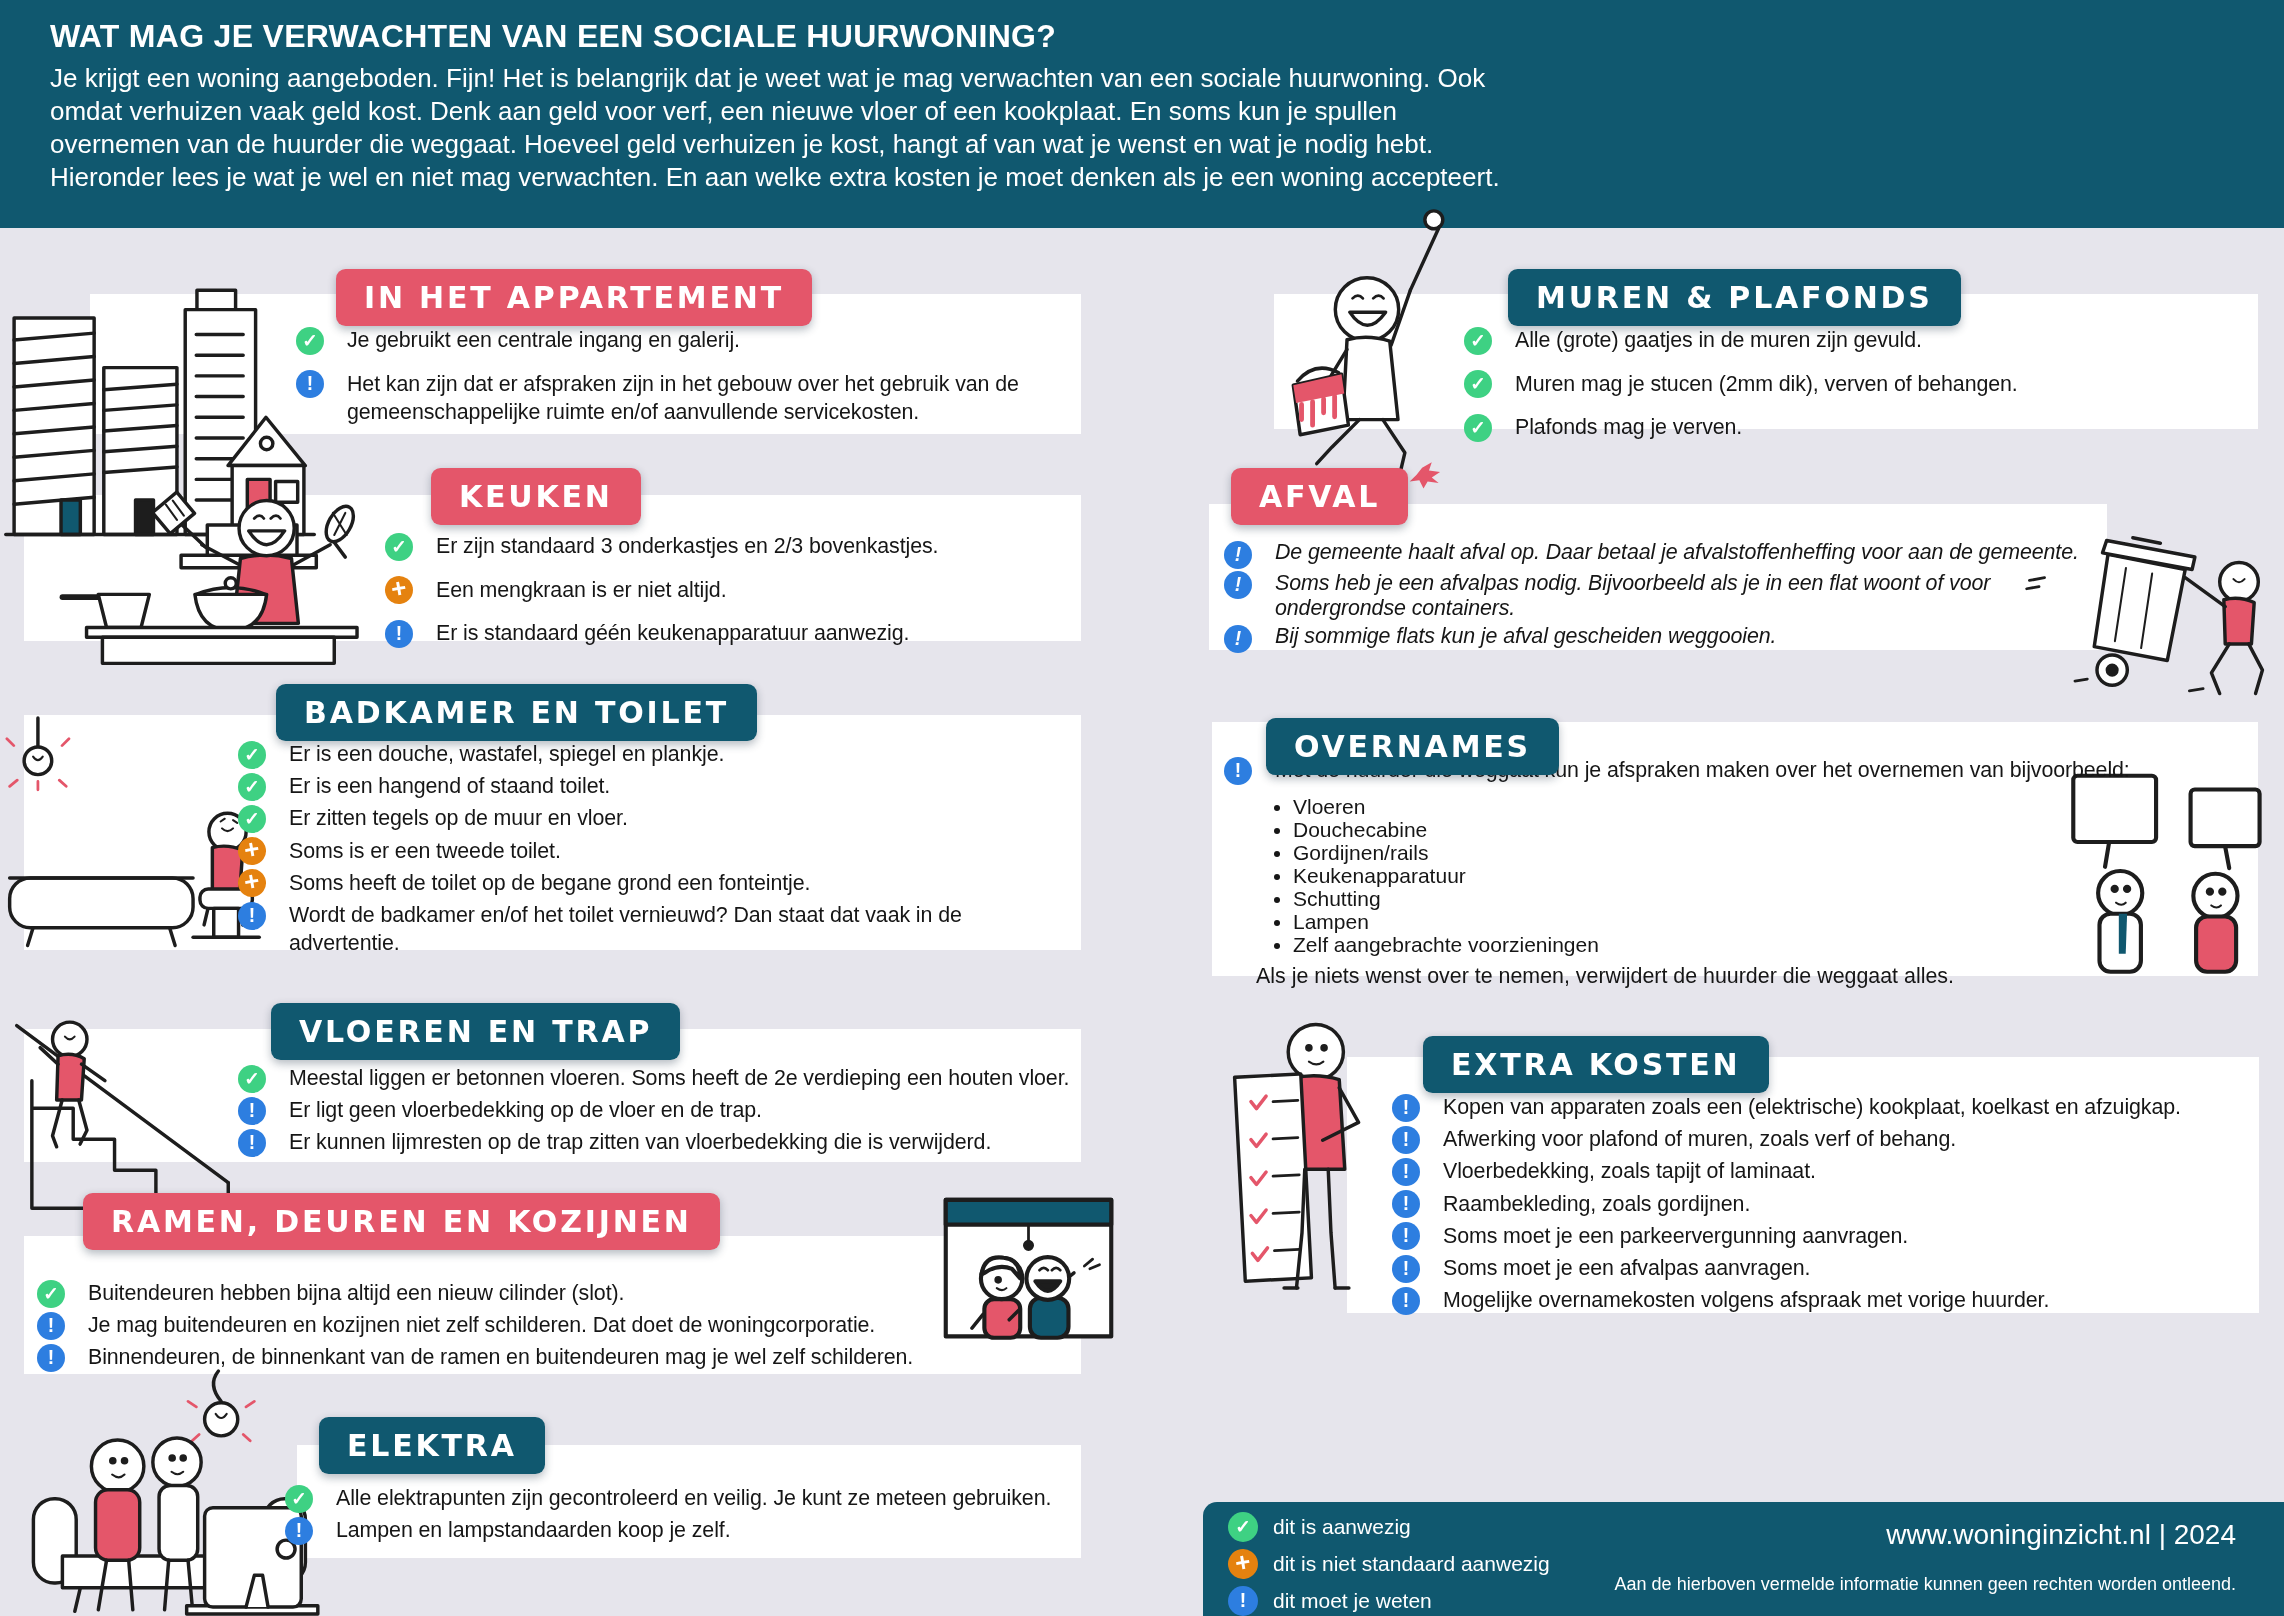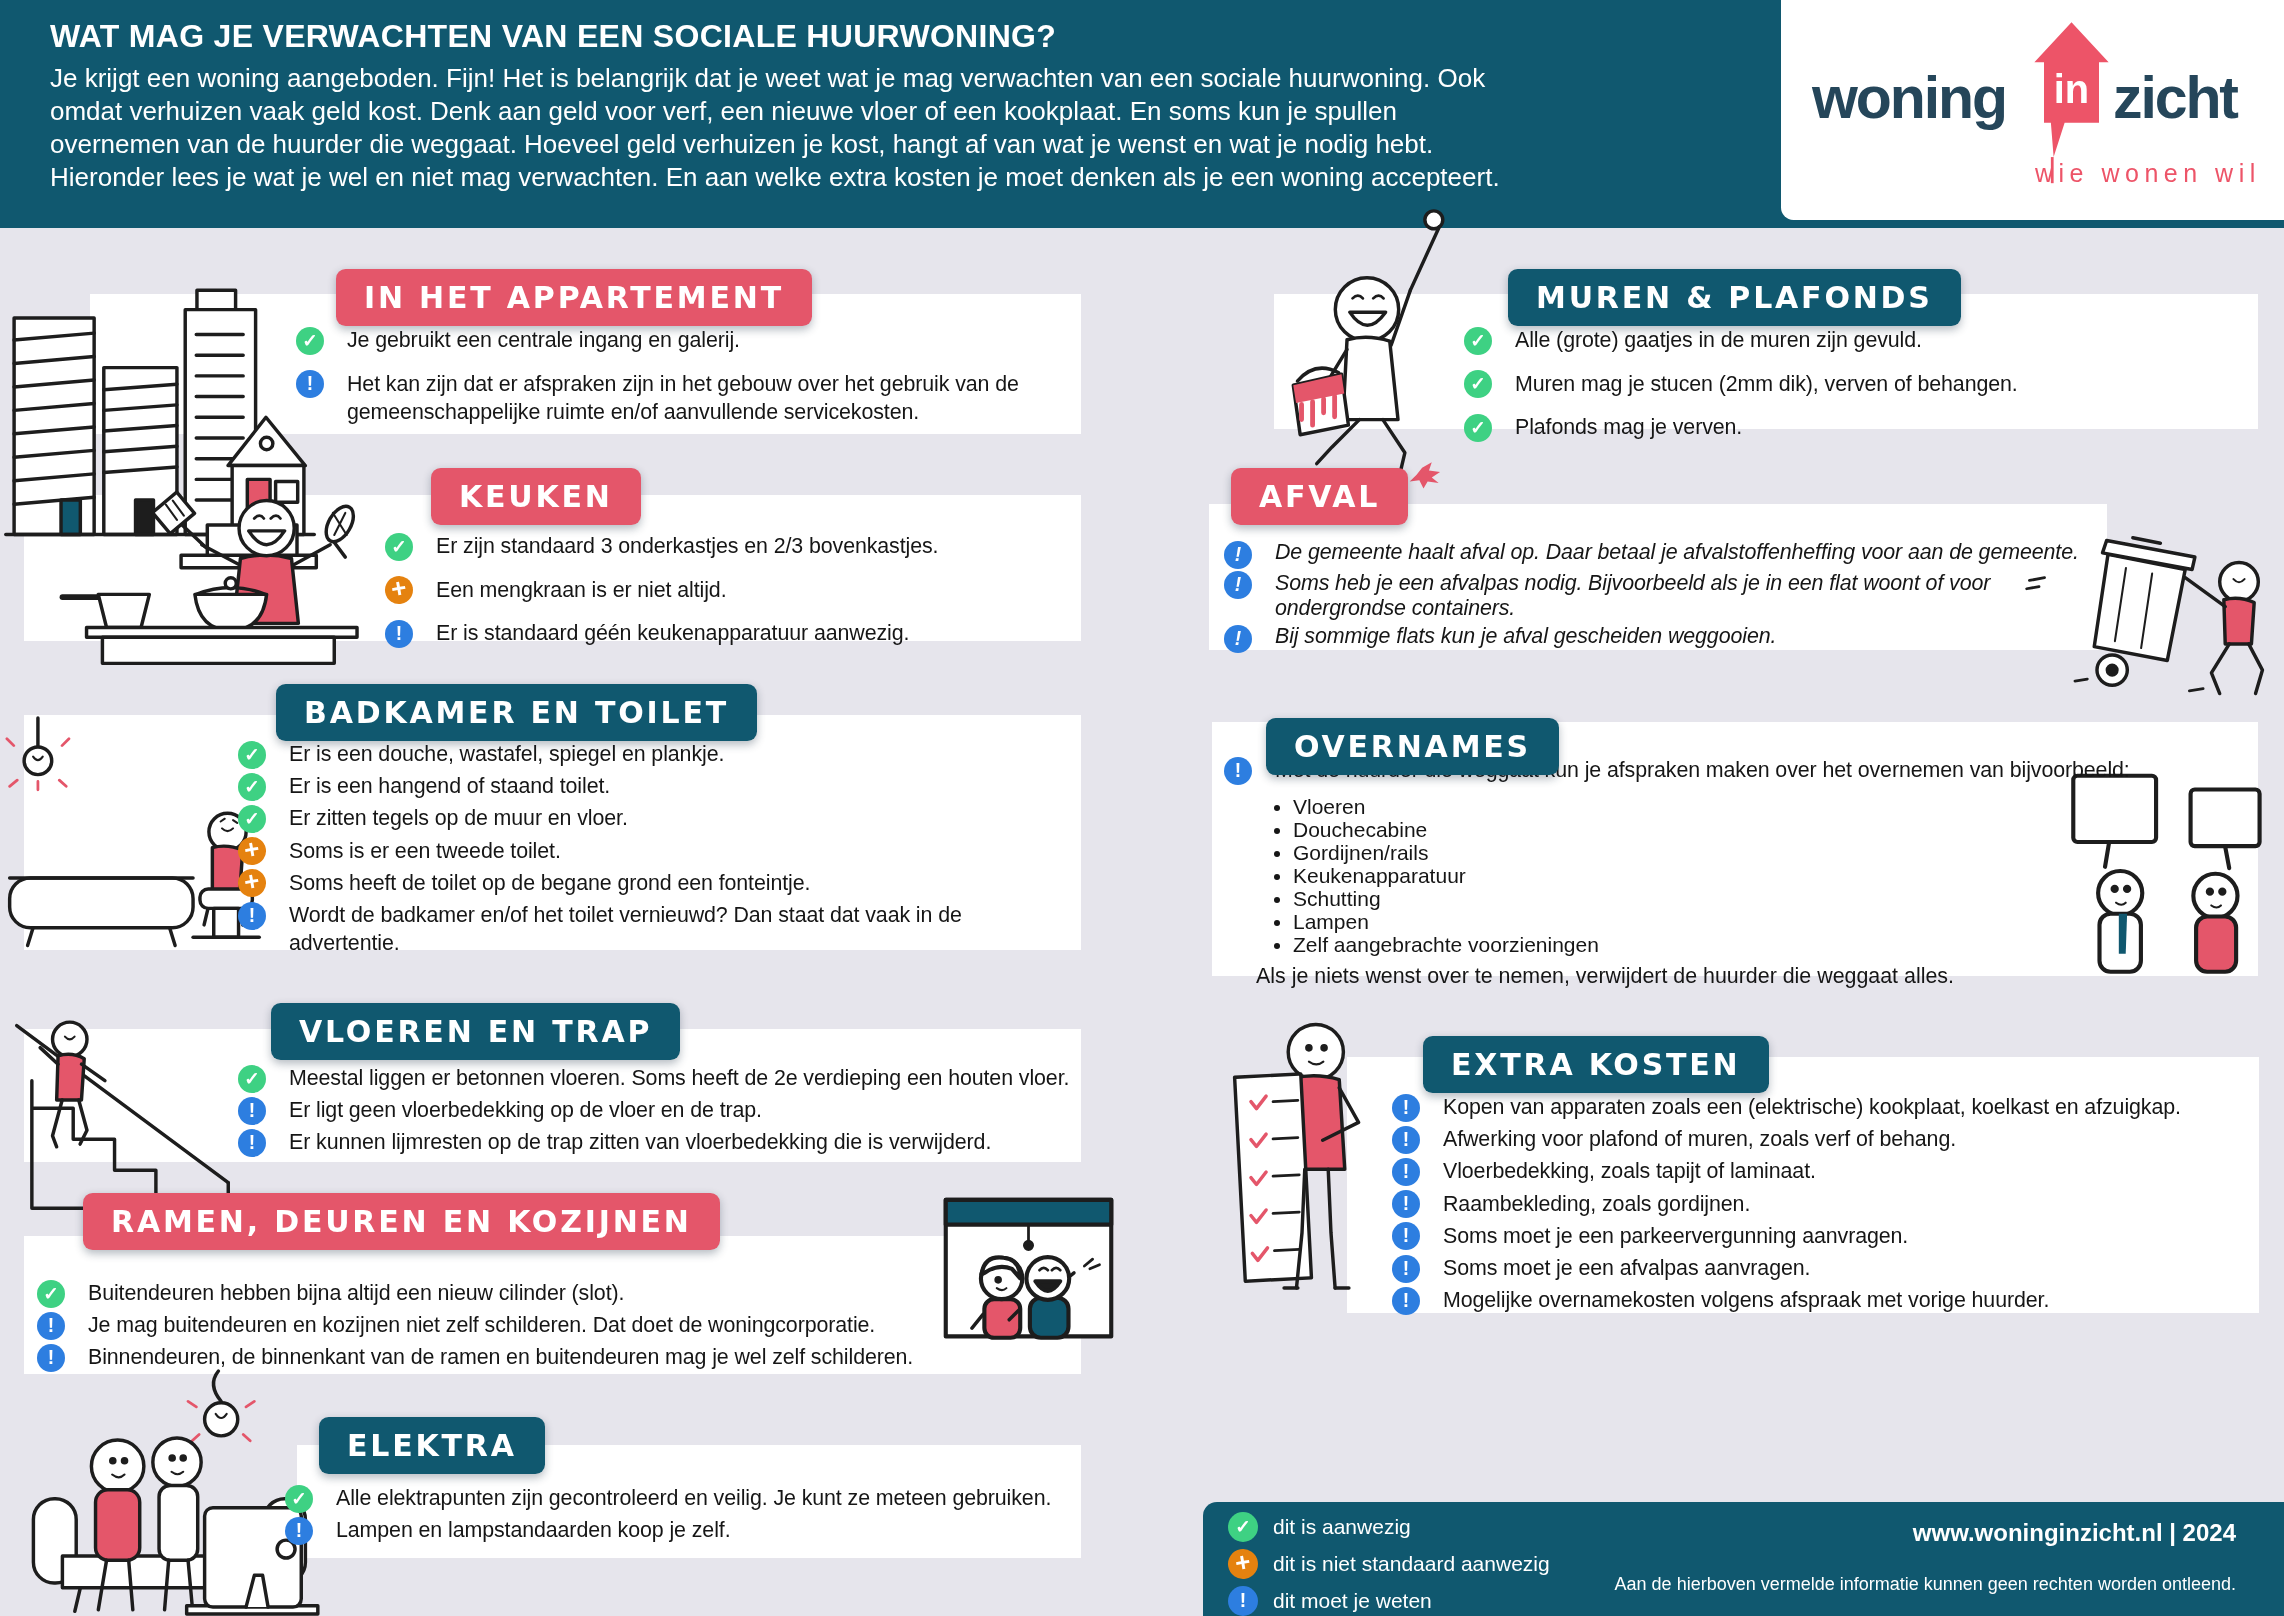--- a/index.html
+++ b/index.html
@@ -44,50 +44,40 @@
   .sublist{margin:9.7px 0 0 69px;padding:0;}
   .sublist li{font-size:21px;line-height:21px;margin-bottom:2.1px;}
   .outro{margin:8.3px 0 0 32px;font-size:21.4px;}
   
   .legend{position:absolute;left:1203px;top:1502px;width:1081px;height:114px;background:#10586f;
           border-radius:14px 0 0 0;z-index:2;}
   .legend .lrow{display:flex;align-items:center;gap:15px;margin-bottom:6.2px;}
   .legend .lrows{position:absolute;left:25px;top:9.7px;}
   .legend .lrow .icn{width:30px;height:30px;flex:0 0 30px;}
   .legend .llabel{color:#fff;font-size:21px;}
-  .site{position:absolute;right:48px;top:16.6px;color:#fff;font-size:24px;font-weight:bold;}
+  .site{position:absolute;right:48px;top:16.6px;color:#fff;font-size:28px;}
   .disclaimer{position:absolute;right:48px;top:72px;color:#fff;font-size:18px;}
   
   .illus{position:absolute;z-index:2;}
   svg{overflow:visible;}
 </style>
 </head>
 <body>
 
 <div class="page">
 
   <div class="band"></div>
   <div class="header-text">
     <h1>WAT MAG JE VERWACHTEN VAN EEN SOCIALE HUURWONING?</h1>
     <div class="pline">Je krijgt een woning aangeboden. Fijn! Het is belangrijk dat je weet wat je mag verwachten van een sociale huurwoning. Ook</div>
     <div class="pline">omdat verhuizen vaak geld kost. Denk aan geld voor verf, een nieuwe vloer of een kookplaat. En soms kun je spullen</div>
     <div class="pline">overnemen van de huurder die weggaat. Hoeveel geld verhuizen je kost, hangt af van wat je wenst en wat je nodig hebt.</div>
     <div class="pline">Hieronder lees je wat je wel en niet mag verwachten. En aan welke extra kosten je moet denken als je een woning accepteert.</div>
   </div>
 
-  <div class="logo-panel">
-    <span class="logo-word logo-w1">woning</span>
-    <svg class="logo-house" width="77" height="173" viewBox="0 0 112 250">
-      <path d="M56 4 L110 62 L96 62 L96 150 L46 150 L30 200 L26 150 L16 150 L16 62 L2 62 Z" fill="#ed5468"></path>
-      <text x="56" y="122" text-anchor="middle" font-size="58" font-weight="bold" fill="#fff" font-family="Liberation Sans, sans-serif">in</text>
-      <line x1="28" y1="200" x2="28" y2="238" stroke="#ed5468" stroke-width="4"></line>
-    </svg>
-    <span class="logo-word logo-w3">zicht</span>
-    <span class="logo-tagline">wie wonen wil</span>
-  </div>
 
   <div class="wbox" style="left:90px;top:294px;width:991px;height:140px;"></div>
   <div class="wbox" style="left:24px;top:495px;width:1057px;height:146px;"></div>
   <div class="wbox" style="left:24px;top:715px;width:1057px;height:235px;"></div>
   <div class="wbox" style="left:24px;top:1029px;width:1057px;height:133px;"></div>
   <div class="wbox" style="left:24px;top:1236px;width:1057px;height:138px;"></div>
   <div class="wbox" style="left:297px;top:1445px;width:784px;height:113px;"></div>
   <div class="wbox" style="left:1274px;top:294px;width:984px;height:135px;"></div>
   <div class="wbox" style="left:1209px;top:504px;width:898px;height:146px;"></div>
   <div class="wbox" style="left:1212px;top:722px;width:1046px;height:254px;"></div>

